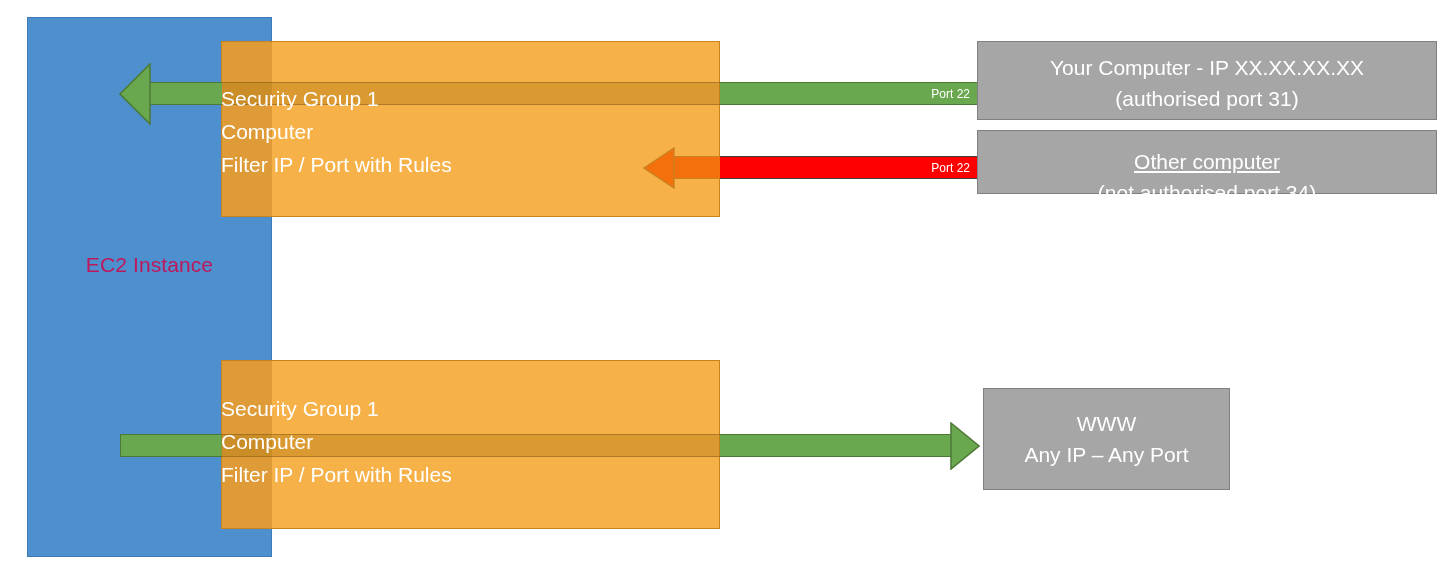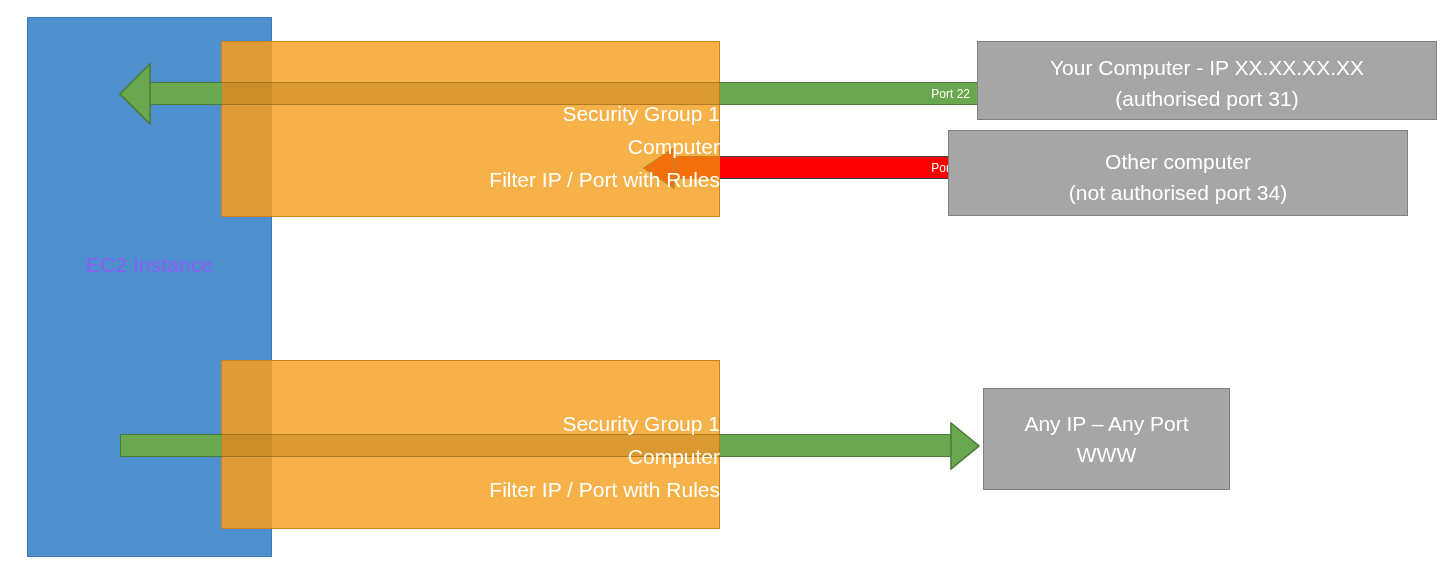--- a/index.html
+++ b/index.html
@@ -24,21 +24,21 @@
     left: 27px; top: 17px;
     width: 245px; height: 540px;
     background: #4E8FCD;
     border: 1px solid #3C7BB8;
     box-sizing: border-box;
   }
   .ec2-label {
     left: 27px; top: 250px;
     width: 245px;
     text-align: center;
-    color: #8b5cf6;
+    color: #be185d;
     font-size: 21px;
     line-height: 30px;
     letter-spacing: .1px;
   }
 
   
   .sg-box {
     background: #F7B149;
     border: 1px solid #C8821E;
     box-sizing: border-box;
@@ -48,26 +48,25 @@
 
   
   .sg-overlap {
     background: rgba(170,110,20,0.32);
     pointer-events: none;
   }
   .sg-overlap-in  { left: 222px; top: 42px;  width: 50px; height: 174px; }
   .sg-overlap-out { left: 222px; top: 361px; width: 50px; height: 167px; }
 
   .sg-text {
-    text-align: right;
+    text-align: left;
     color: #ffffff;
     font-size: 21px;
     line-height: 33px;
     pointer-events: none;
-    margin-top: 15px;
   }
   .sg-text-in  { left: 221px; top: 82px;  width: 499px; }
   .sg-text-out { left: 221px; top: 392px; width: 499px; }
 
   
   
   .shaft {
     box-sizing: border-box;
   }
   .shaft-green {
@@ -104,21 +103,21 @@
   .grey-box {
     background: #A6A6A6;
     border: 1px solid #808080;
     box-sizing: border-box;
     color: #ffffff;
     font-size: 21px;
     line-height: 31px;
     text-align: center;
   }
   .grey-1   { left: 977px; top: 41px;  width: 460px; height: 79px; padding-top: 10px; }
-  .grey-2   { left: 948px; top: 130px; width: 460px; height: 86px; padding-top: 15px; }
+  .grey-2   { left: 977px; top: 130px; width: 460px; height: 64px; padding-top: 15px; text-decoration: underline; }
   .grey-www { left: 983px; top: 388px; width: 247px; height: 102px; padding-top: 19px; }
   .grey-box > div { display: block; }
 </style>
 </head>
 <body>
 
 <div id="canvas">
 
   <div class="abs ec2-box"></div>
 
@@ -182,17 +181,17 @@
     <div>Your Computer - IP XX.XX.XX.XX</div>
     <div>(authorised port 31)</div>
   </div>
 
   <div class="abs grey-box grey-2">
     <div>Other computer</div>
     <div>(not authorised port 34)</div>
   </div>
 
   <div class="abs grey-box grey-www">
+    <div>WWW</div>
     <div>Any IP – Any Port</div>
-    <div>WWW</div>
   </div>
 
 </div>
 
 </body></html>

